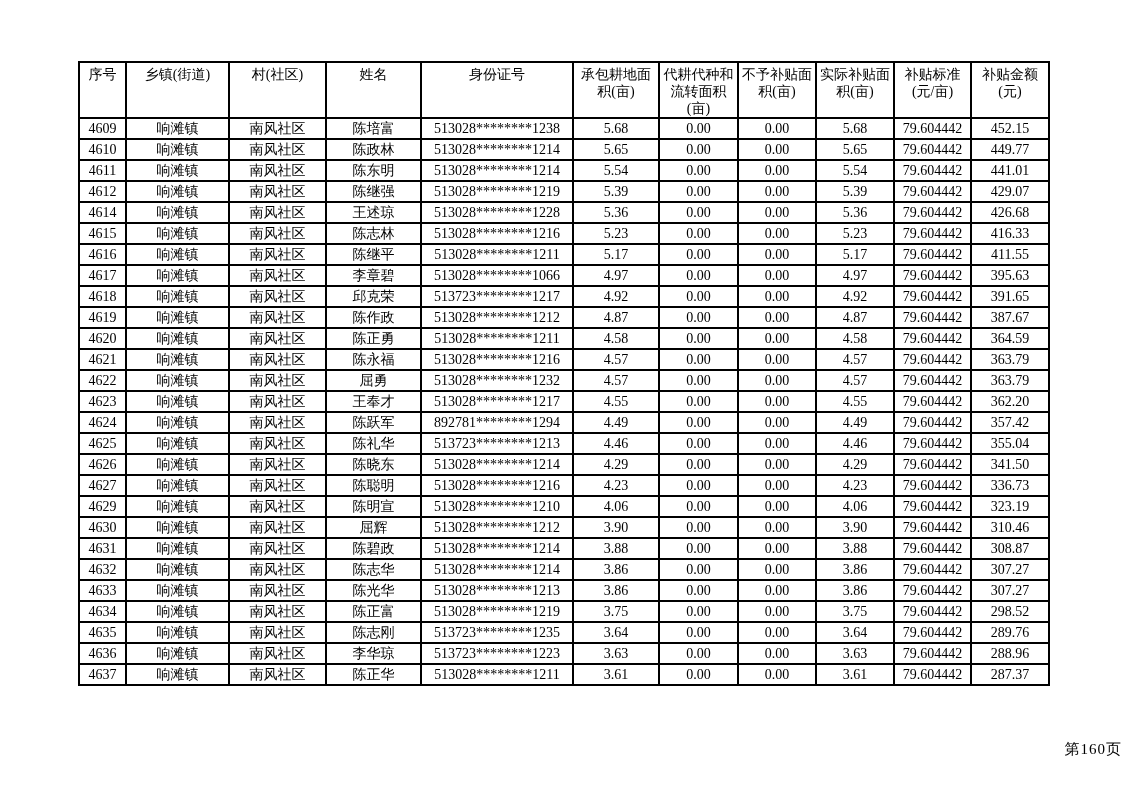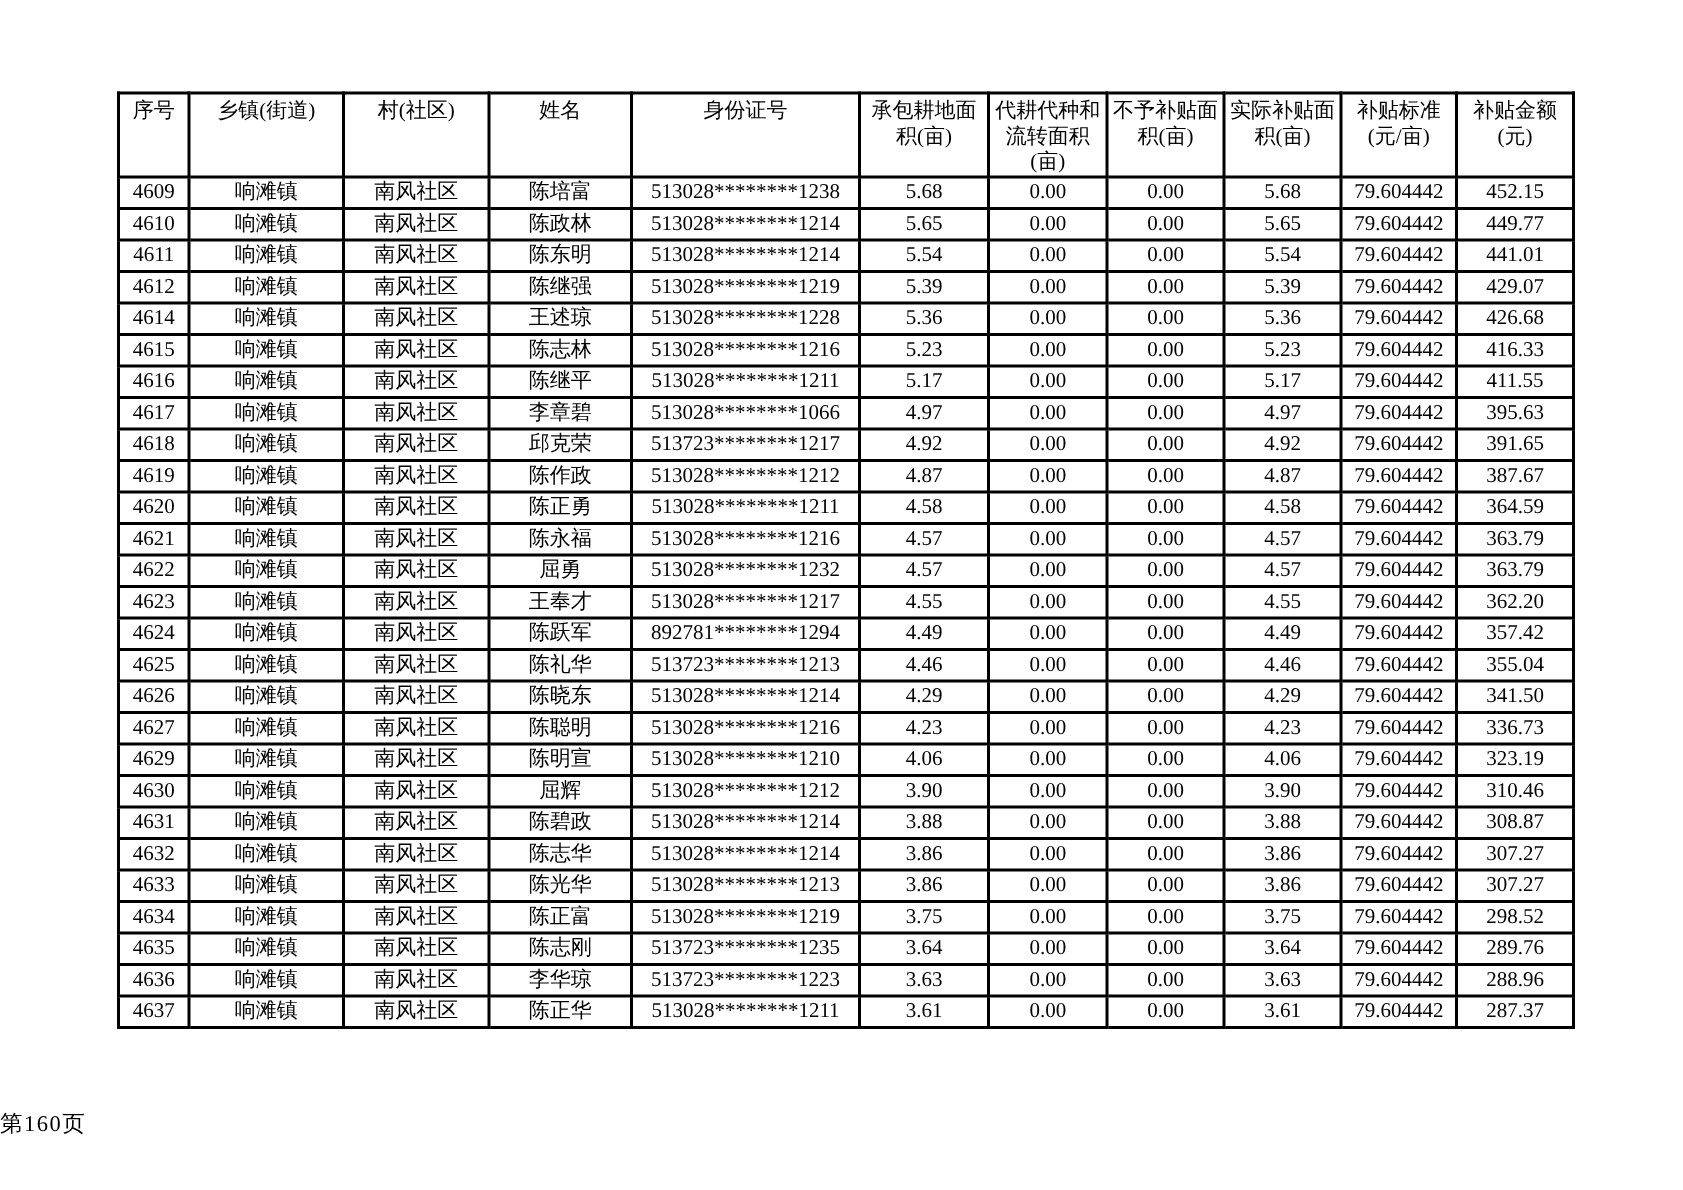--- a/index.html
+++ b/index.html
@@ -46,21 +46,21 @@
     line-height: 1;
     height: 21px;
     padding: 0 1px;
     vertical-align: middle;
   }
   .page-footer {
     position: absolute;
     top: 740px;
     left: 0;
     width: 100%;
-    text-align: left;
+    text-align: right;
     font-size: 15px;
     letter-spacing: 1px;
   }
 </style>
 </head>
 <body>
 
 <div class="sheet">
 
   <table class="subsidy">

